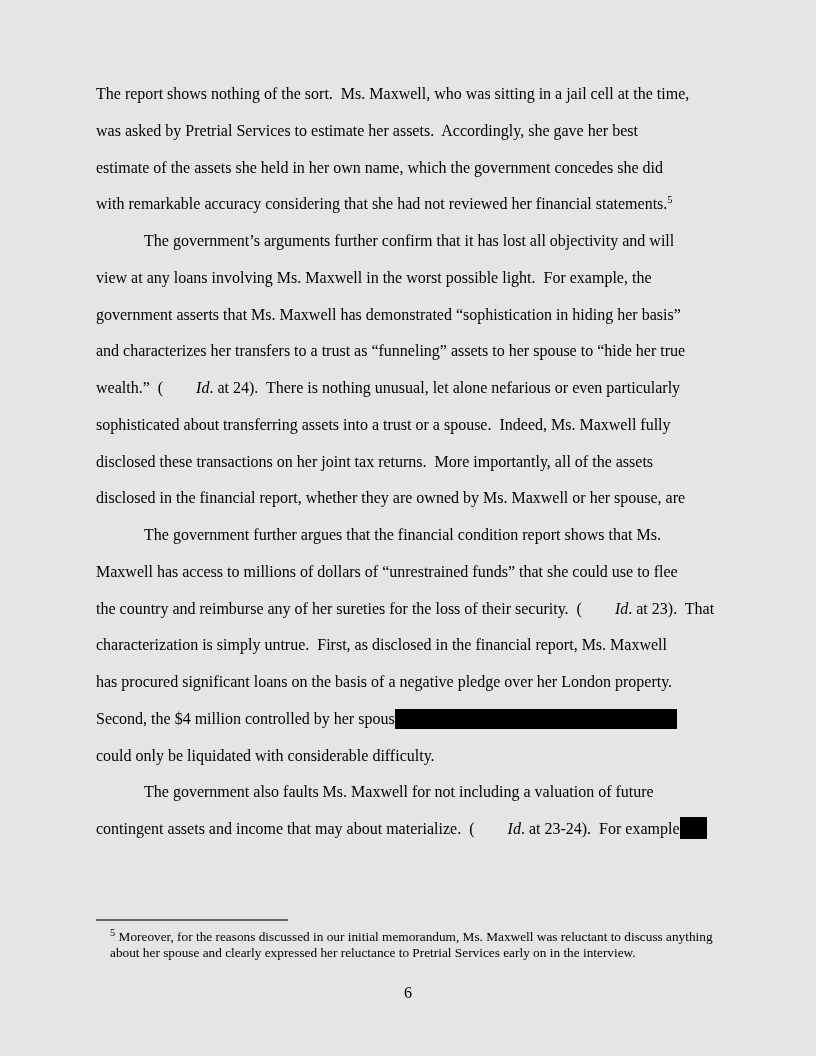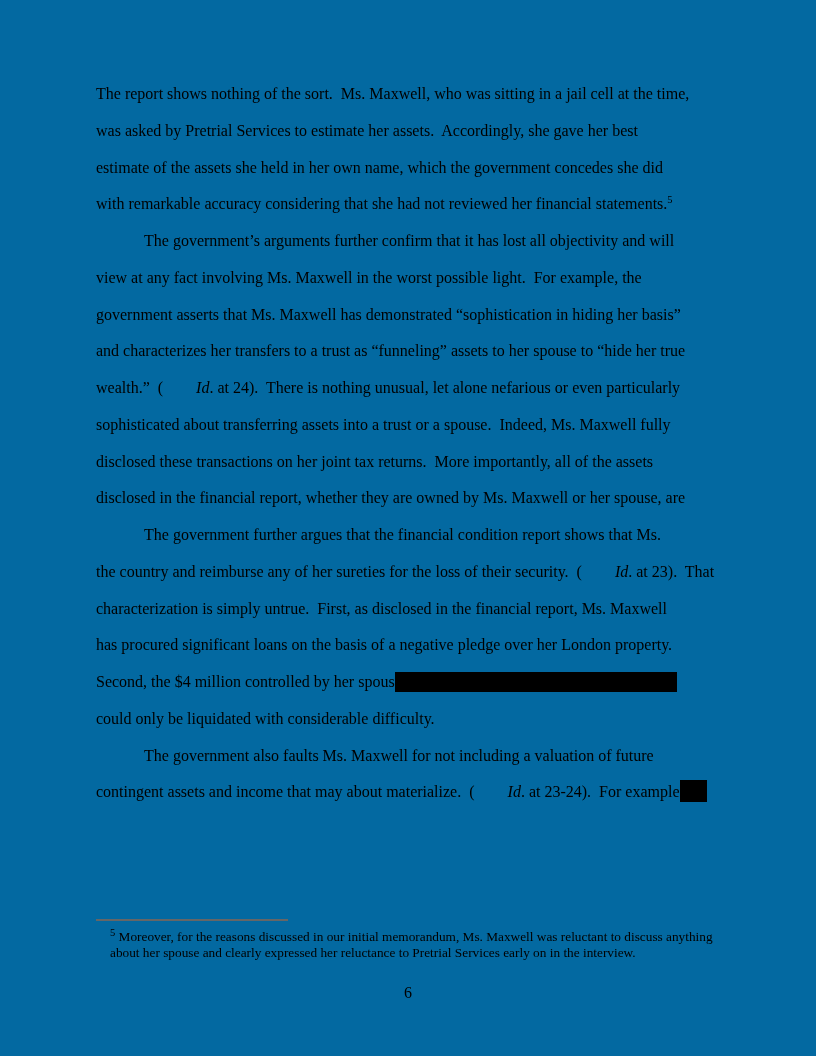--- a/index.html
+++ b/index.html
@@ -4,21 +4,21 @@
 <style>
   * { margin: 0; padding: 0; box-sizing: border-box; }
   html, body { background: #ffffff; }
   body {
     width: 816px; height: 1056px;
     position: relative;
     font-family: "Liberation Serif", serif;
     color: #000000;
     overflow: hidden;
   }
-  .page { position: absolute; inset: 0; background: #0369a1; }
+  .page { position: absolute; inset: 0; background: #e5e5e5; }
   .content {
     position: absolute;
     left: 96px; top: 76px;
     width: 628px;
   }
   .line {
     white-space: pre;
     font-size: 16px;
     line-height: 36.75px;
     height: 36.75px;
@@ -65,30 +65,31 @@
 <div class="page">
   <div class="content">
       <div>
         <div class="line"><span>The report shows nothing of the sort.  Ms. Maxwell, who was sitting in a jail cell at the time,</span></div>
         <div class="line"><span>was asked by Pretrial Services to estimate her assets.  Accordingly, she gave her best</span></div>
         <div class="line"><span>estimate of the assets she held in her own name, which the government concedes she did</span></div>
         <div class="line"><span>with remarkable accuracy considering that she had not reviewed her financial statements.</span><sup class="fn-ref">5</sup></div>
       </div>
       <div>
         <div class="line indent"><span>The government’s arguments further confirm that it has lost all objectivity and will</span></div>
-        <div class="line"><span>view at any fact involving Ms. Maxwell in the worst possible light.  For example, the</span></div>
+        <div class="line"><span>view at any loans involving Ms. Maxwell in the worst possible light.  For example, the</span></div>
         <div class="line"><span>government asserts that Ms. Maxwell has demonstrated “sophistication in hiding her basis”</span></div>
         <div class="line"><span>and characterizes her transfers to a trust as “funneling” assets to her spouse to “hide her true</span></div>
         <div class="line"><span>wealth.”  (</span><span class="it">Id</span><span>. at 24).  There is nothing unusual, let alone nefarious or even particularly</span></div>
         <div class="line"><span>sophisticated about transferring assets into a trust or a spouse.  Indeed, Ms. Maxwell fully</span></div>
         <div class="line"><span>disclosed these transactions on her joint tax returns.  More importantly, all of the assets</span></div>
         <div class="line"><span>disclosed in the financial report, whether they are owned by Ms. Maxwell or her spouse, are</span></div>
       </div>
       <div>
         <div class="line indent"><span>The government further argues that the financial condition report shows that Ms.</span></div>
+        <div class="line"><span>Maxwell has access to millions of dollars of “unrestrained funds” that she could use to flee</span></div>
         <div class="line"><span>the country and reimburse any of her sureties for the loss of their security.  (</span><span class="it">Id</span><span>. at 23).  That</span></div>
         <div class="line"><span>characterization is simply untrue.  First, as disclosed in the financial report, Ms. Maxwell</span></div>
         <div class="line"><span>has procured significant loans on the basis of a negative pledge over her London property.</span></div>
         <div class="line"><span>Second, the $4 million controlled by her spous</span><span class="redact" style="width: 282px; height: 20px; background: rgb(0, 0, 0);"></span></div>
         <div class="line"><span>could only be liquidated with considerable difficulty.</span></div>
       </div>
       <div>
         <div class="line indent"><span>The government also faults Ms. Maxwell for not including a valuation of future</span></div>
         <div class="line"><span>contingent assets and income that may about materialize.  (</span><span class="it">Id</span><span>. at 23-24).  For example</span><span class="redact" style="width: 27px; height: 22px; background: rgb(0, 0, 0);"></span></div>
       </div>

